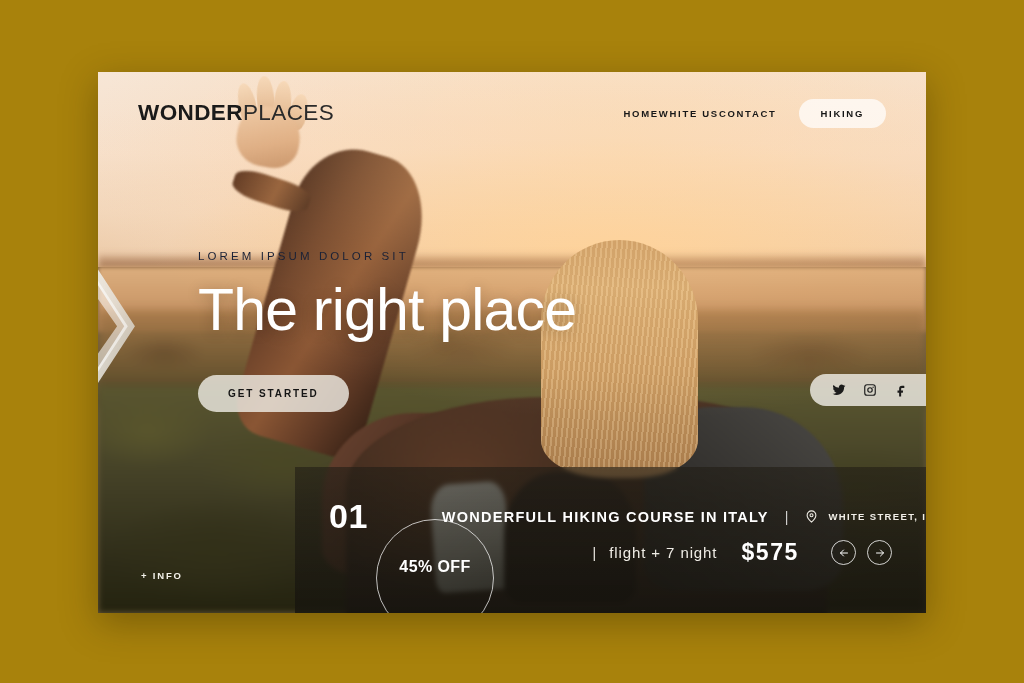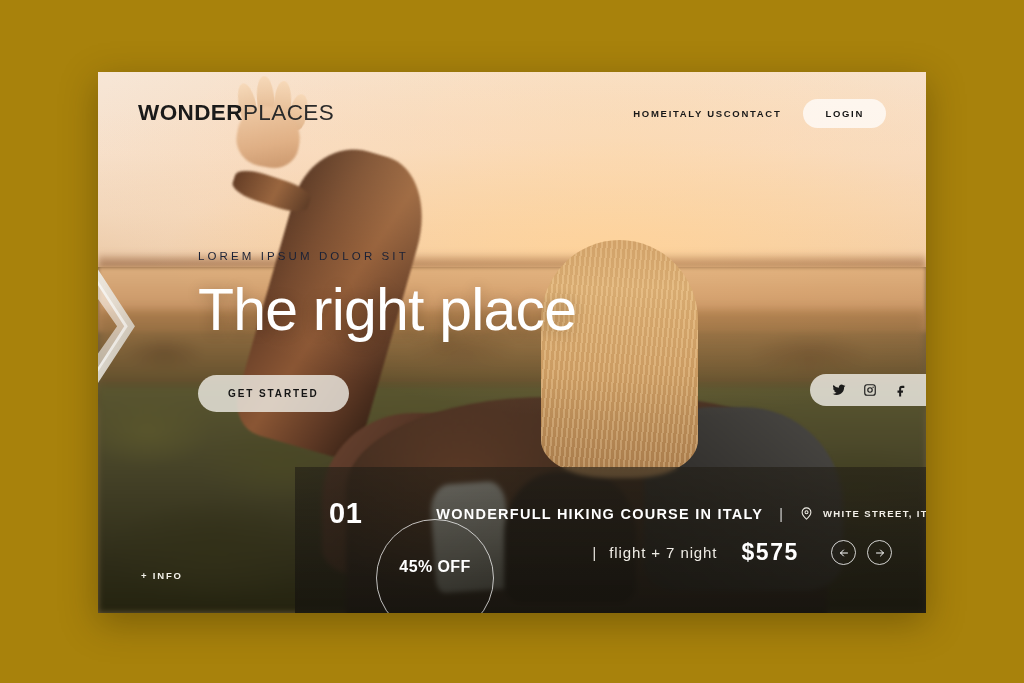--- a/index.html
+++ b/index.html
@@ -224,21 +224,21 @@
   .panel {
     position:absolute; left:197px; top:395px; right:0; bottom:0; z-index:5;
     background:linear-gradient(180deg, rgba(34,30,22,.62) 0%, rgba(28,25,18,.72) 60%, rgba(22,20,14,.78) 100%);
     backdrop-filter:blur(2px);
   }
   .panel-row1 {
     position:absolute; left:0; top:30px; width:100%;
     display:flex; align-items:center; padding:0 34px;
   }
   .num {
-    font-size:29px; font-weight:700; color:#fff; letter-spacing:.5px;
+    font-size:34px; font-weight:700; color:#fff; letter-spacing:.5px;
     margin-right:74px; white-space:nowrap;
   }
   .course {
     font-size:14.5px; font-weight:700; color:#fff; letter-spacing:1.25px;
     white-space:nowrap;
   }
   .sep { color:rgba(255,255,255,.78); font-size:14px; margin:0 16px; }
   .loc { display:flex; align-items:center; gap:9px; }
   .loc svg { width:15px; height:15px; display:block; }
   .loc-text {
@@ -320,23 +320,23 @@
       <div class="chevron"></div>
       <div class="chevron2"></div>
     </div>
 
     <div class="header">
       <div class="logo">
         <span class="b">WONDER</span><span class="l">PLACES</span>
       </div>
       <nav class="nav">
         <a href="#">HOME</a>
-        <a href="#">ITALY US</a>
+        <a href="#">WHITE US</a>
         <a href="#">CONTACT</a>
-        <button class="login-btn">LOGIN</button>
+        <button class="login-btn">HIKING</button>
       </nav>
     </div>
 
     <div class="hero">
       <div class="eyebrow">LOREM IPSUM DOLOR SIT</div>
       <h1 class="headline">The right place</h1>
       <button class="cta">GET STARTED</button>
     </div>
 
     <div class="social">

